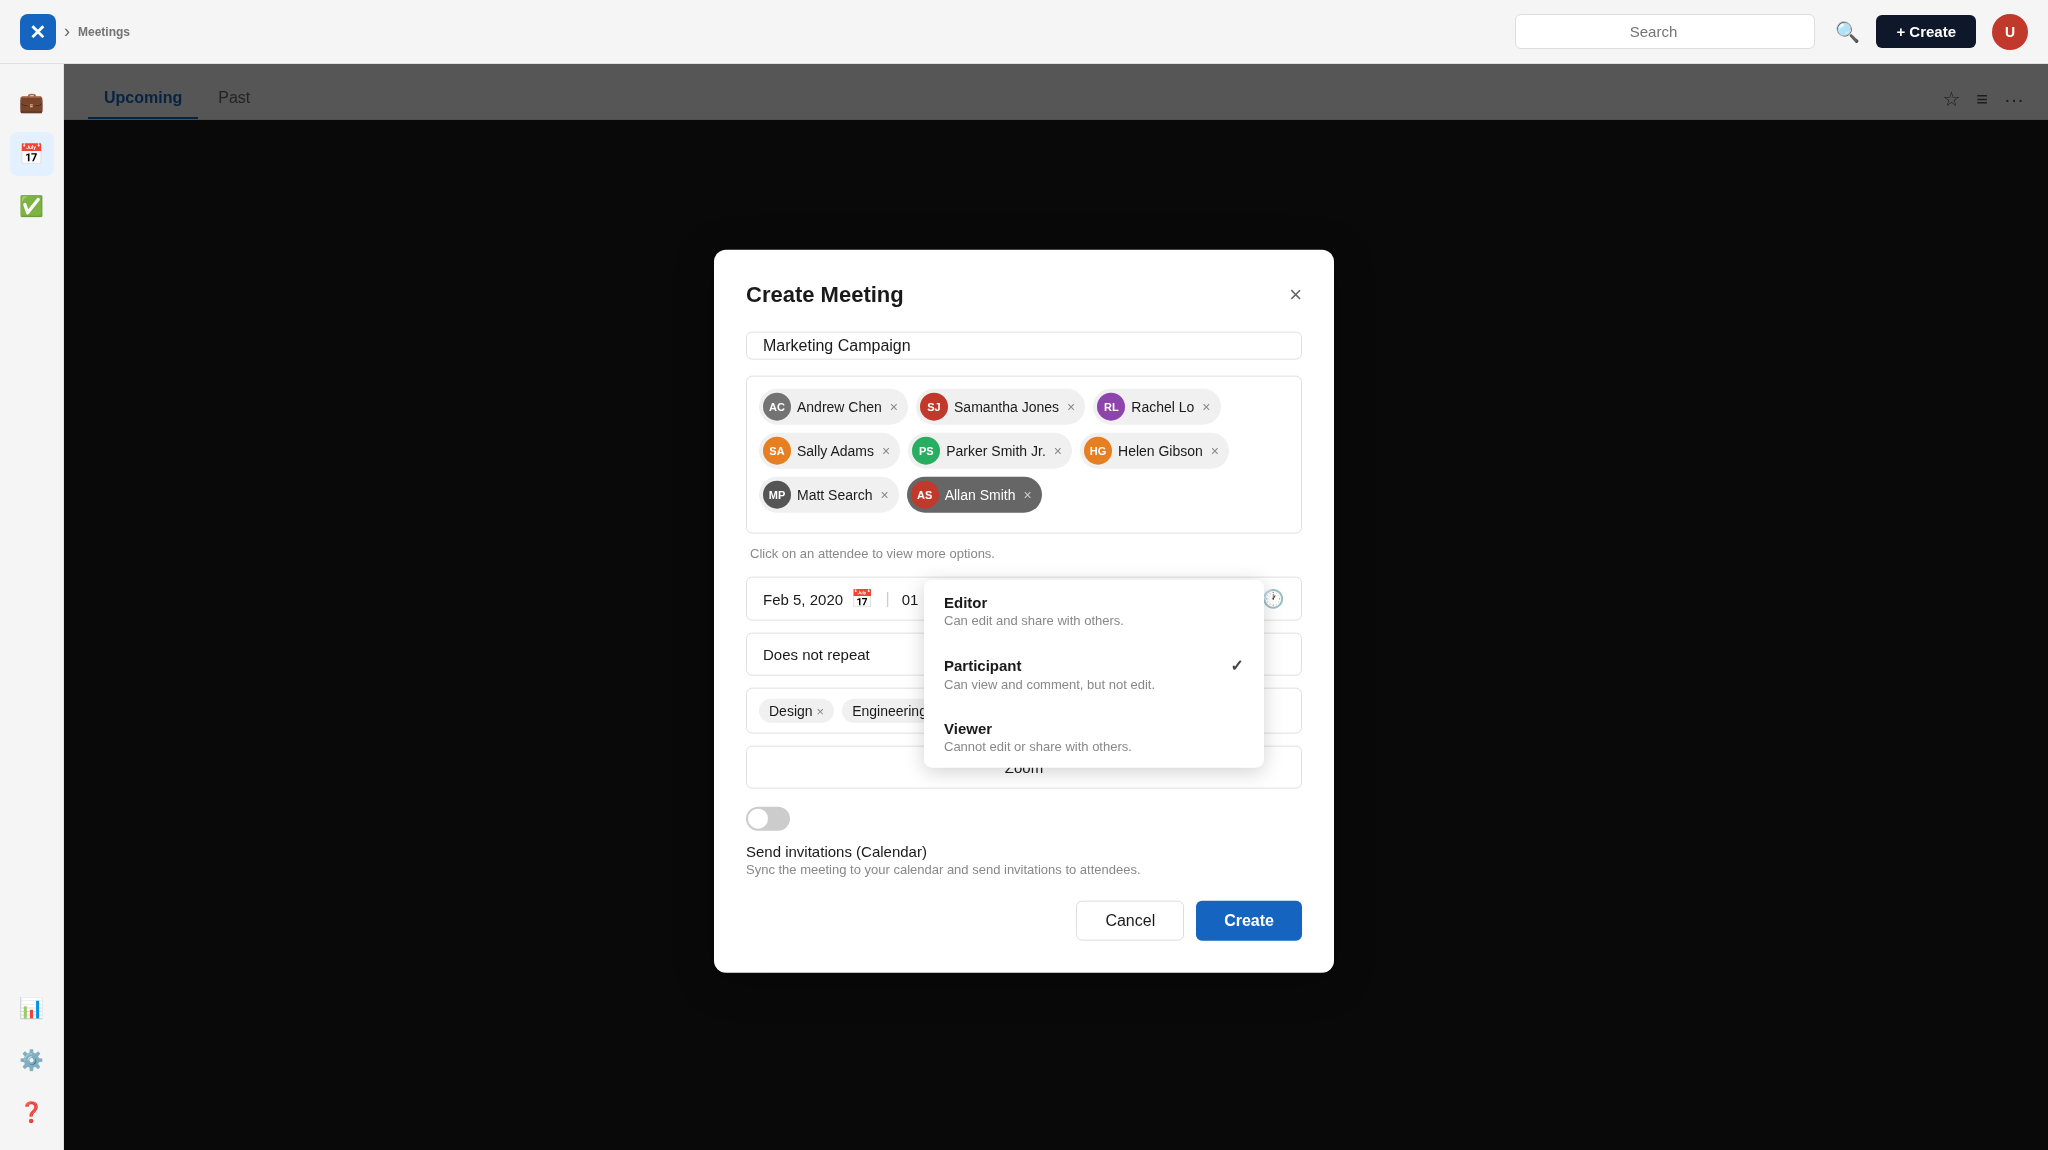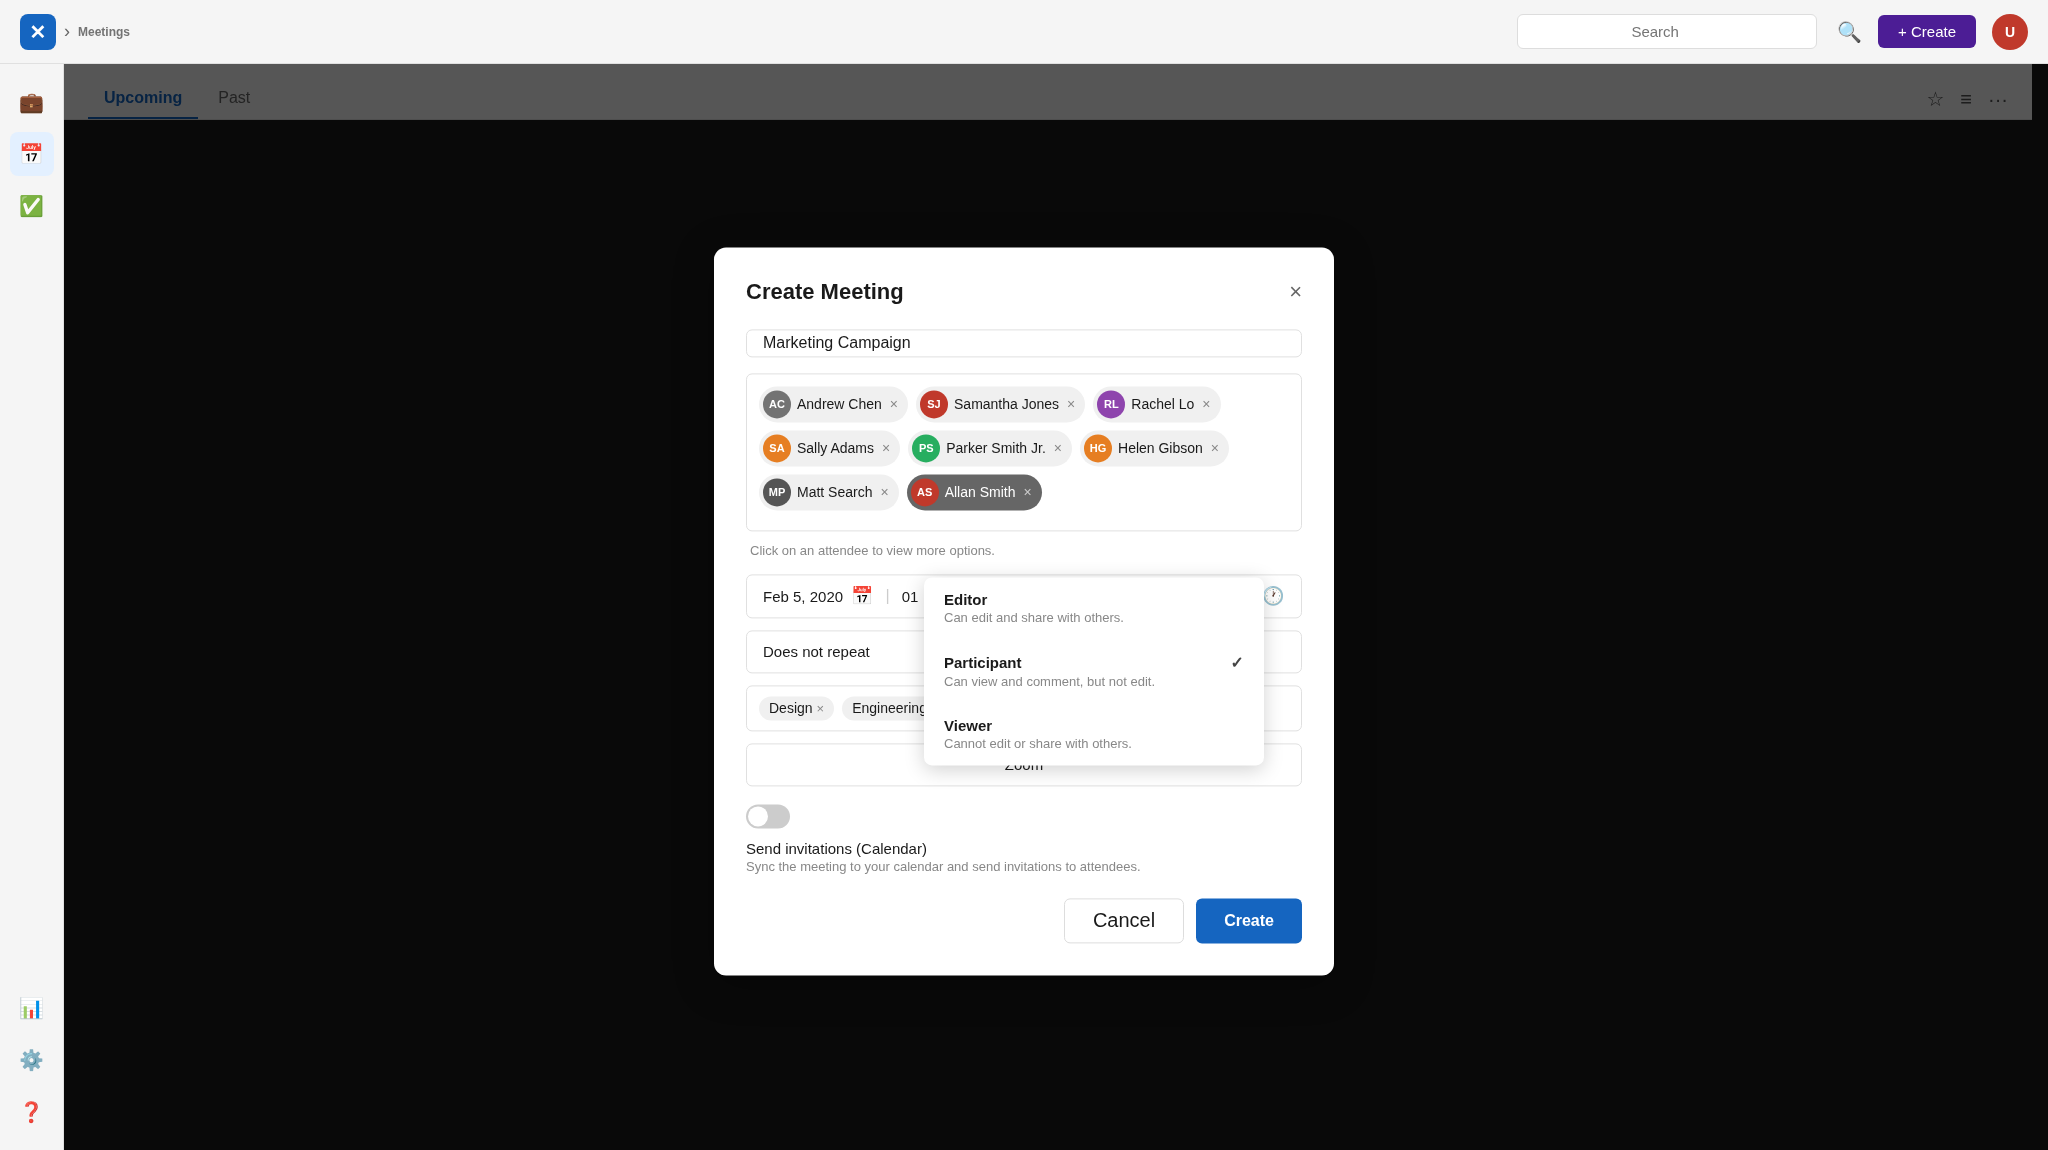--- a/index.html
+++ b/index.html
@@ -57,27 +57,27 @@
       width: 300px;
       text-align: center;
     }
     .top-bar-icons {
       display: flex;
       align-items: center;
       gap: 16px;
       margin-left: 20px;
     }
     .create-btn {
-      background: #4c1d95;
+      background: #0f172a;
       color: white;
       border: none;
       border-radius: 6px;
       padding: 8px 20px;
       font-size: 15px;
-      font-weight: 400;
+      font-weight: 700;
       cursor: pointer;
       display: flex;
       align-items: center;
       gap: 6px;
     }
     .avatar-top {
       width: 36px; height: 36px;
       border-radius: 50%;
       background: #c0392b;
       overflow: hidden;
@@ -114,21 +114,21 @@
       margin-top: auto;
       display: flex;
       flex-direction: column;
       gap: 8px;
       align-items: center;
     }
 
     
     .tabs-bar {
       position: absolute;
-      top: 64px; left: 64px; right: 16px;
+      top: 64px; left: 64px; right: 0;
       height: 56px;
       background: #f5f5f5;
       border-bottom: 1px solid #e0e0e0;
       display: flex;
       align-items: flex-end;
       padding: 0 24px;
       gap: 4px;
       z-index: 5;
     }
     .tab {
@@ -374,21 +374,21 @@
     }
 
     
     .modal-footer {
       display: flex;
       justify-content: flex-end;
       gap: 12px;
     }
     .btn-cancel {
       padding: 10px 28px;
-      font-size: 20px;
+      font-size: 16px;
       border: 1px solid #ddd;
       border-radius: 6px;
       background: white;
       color: #1a1a1a;
       cursor: pointer;
     }
     .btn-create {
       padding: 10px 28px;
       font-size: 16px;
       border: none;

